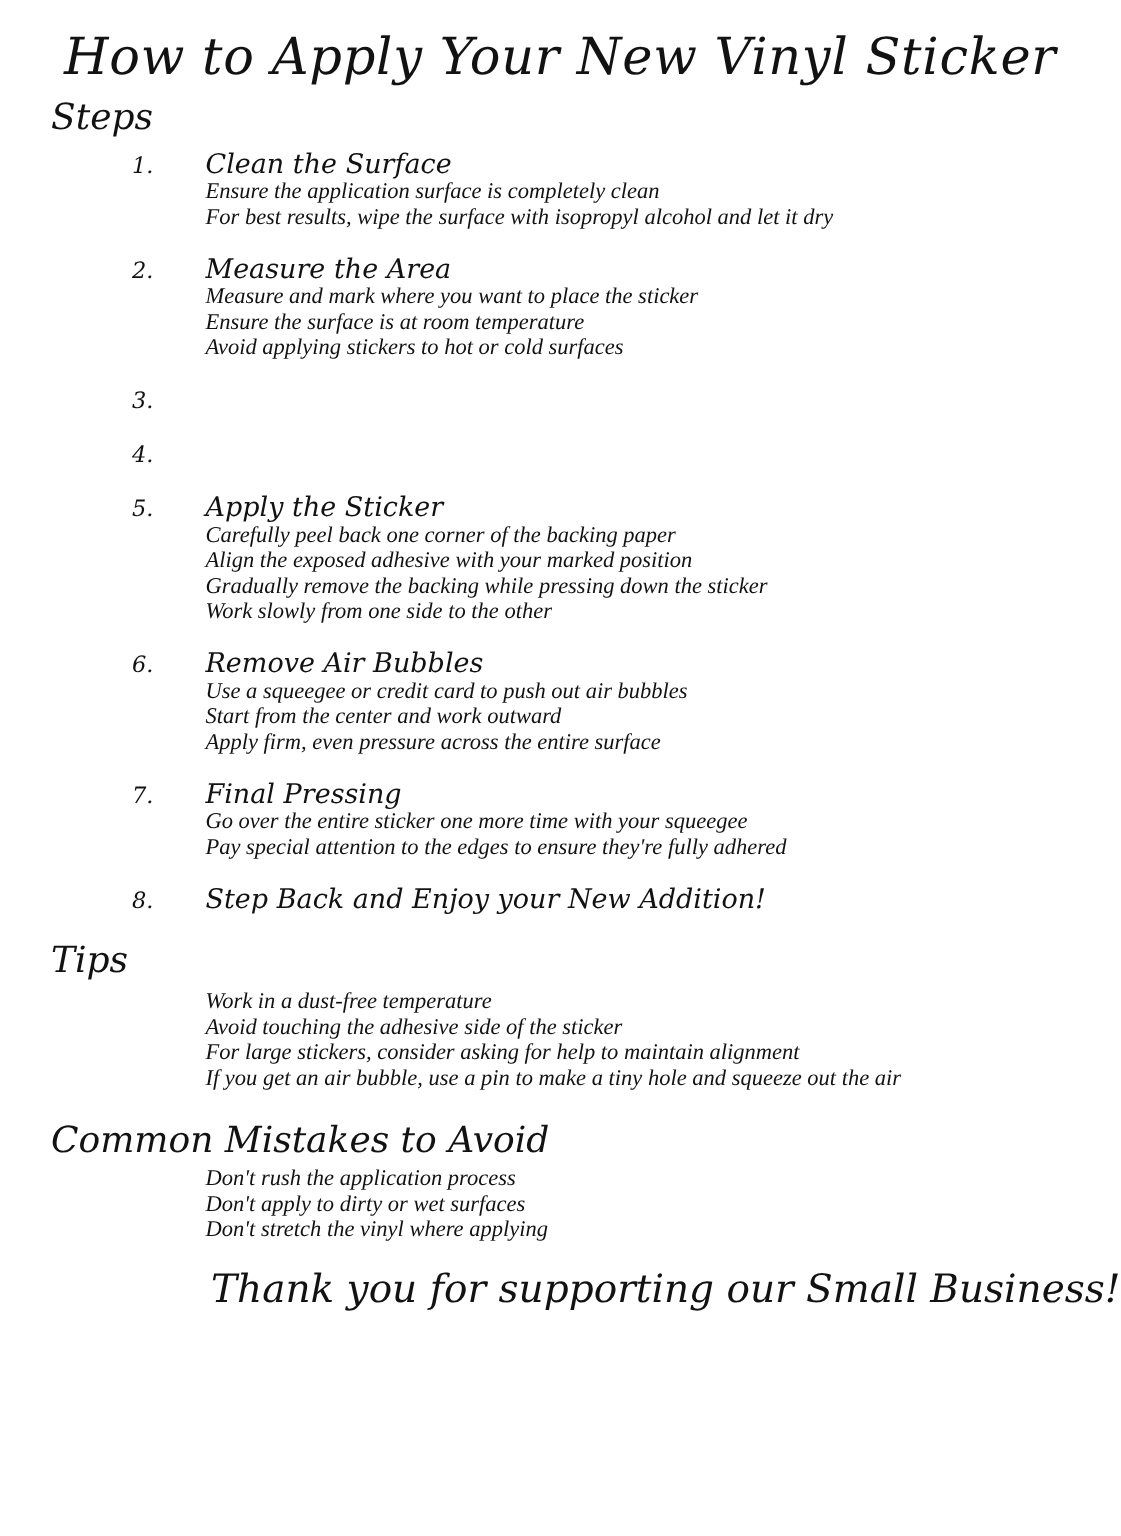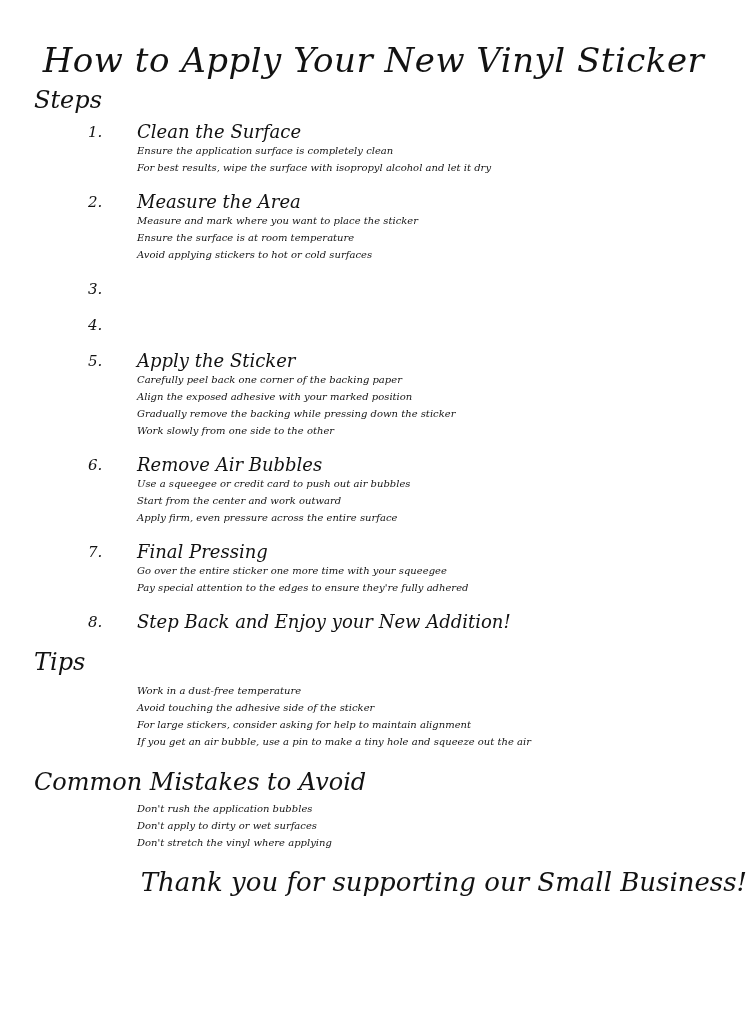--- a/index.html
+++ b/index.html
@@ -8,21 +8,21 @@
     width: 747px;
     height: 1024px;
     overflow: hidden;
     font-family: "DejaVu Serif", "Liberation Serif", serif;
     font-style: italic;
     color: #121212;
   }
   .page {
     width: 747px;
     height: 1024px;
-    padding-top: 40px;
+    padding-top: 18px;
     background: #ffffff;
   }
   .doc-title {
     font-size: 34px;
     line-height: 40px;
     font-weight: 400;
     text-align: center;
     letter-spacing: 0.5px;
   }
   .section-heading {
@@ -44,23 +44,24 @@
   .step-number {
     flex: 0 0 49px;
     font-size: 15px;
     line-height: 20px;
   }
   .step-title {
     font-size: 18px;
     line-height: 20px;
   }
   .text-line {
-    font-size: 10px;
+    font-size: 15px;
     line-height: 17px;
     white-space: nowrap;
+    font-family: Liberation Serif, serif;
   }
   .section-tips { margin-top: 14px; }
   .section-mistakes { margin-top: 18px; }
   .plain-lines {
     margin-left: 137px;
     margin-top: 6px;
   }
   .section-mistakes .plain-lines { margin-top: 4px; }
   .doc-footer {
     margin-top: 16px;
@@ -176,21 +177,21 @@
 
   <div class="text-line">For large stickers, consider asking for help to maintain alignment</div>
 
   <div class="text-line">If you get an air bubble, use a pin to make a tiny hole and squeeze out the air</div>
 </div>
   </section>
 
   <section class="section-mistakes">
     <h2 class="section-heading">Common Mistakes to Avoid</h2>
     <div class="plain-lines" id="mistakes-lines">
-  <div class="text-line">Don't rush the application bubbles</div>
+  <div class="text-line">Don't rush the application process</div>
 
   <div class="text-line">Don't apply to dirty or wet surfaces</div>
 
   <div class="text-line">Don't stretch the vinyl where applying</div>
 </div>
   </section>
 
   <p class="doc-footer">Thank you for supporting our Small Business!</p>
 
 </div>

